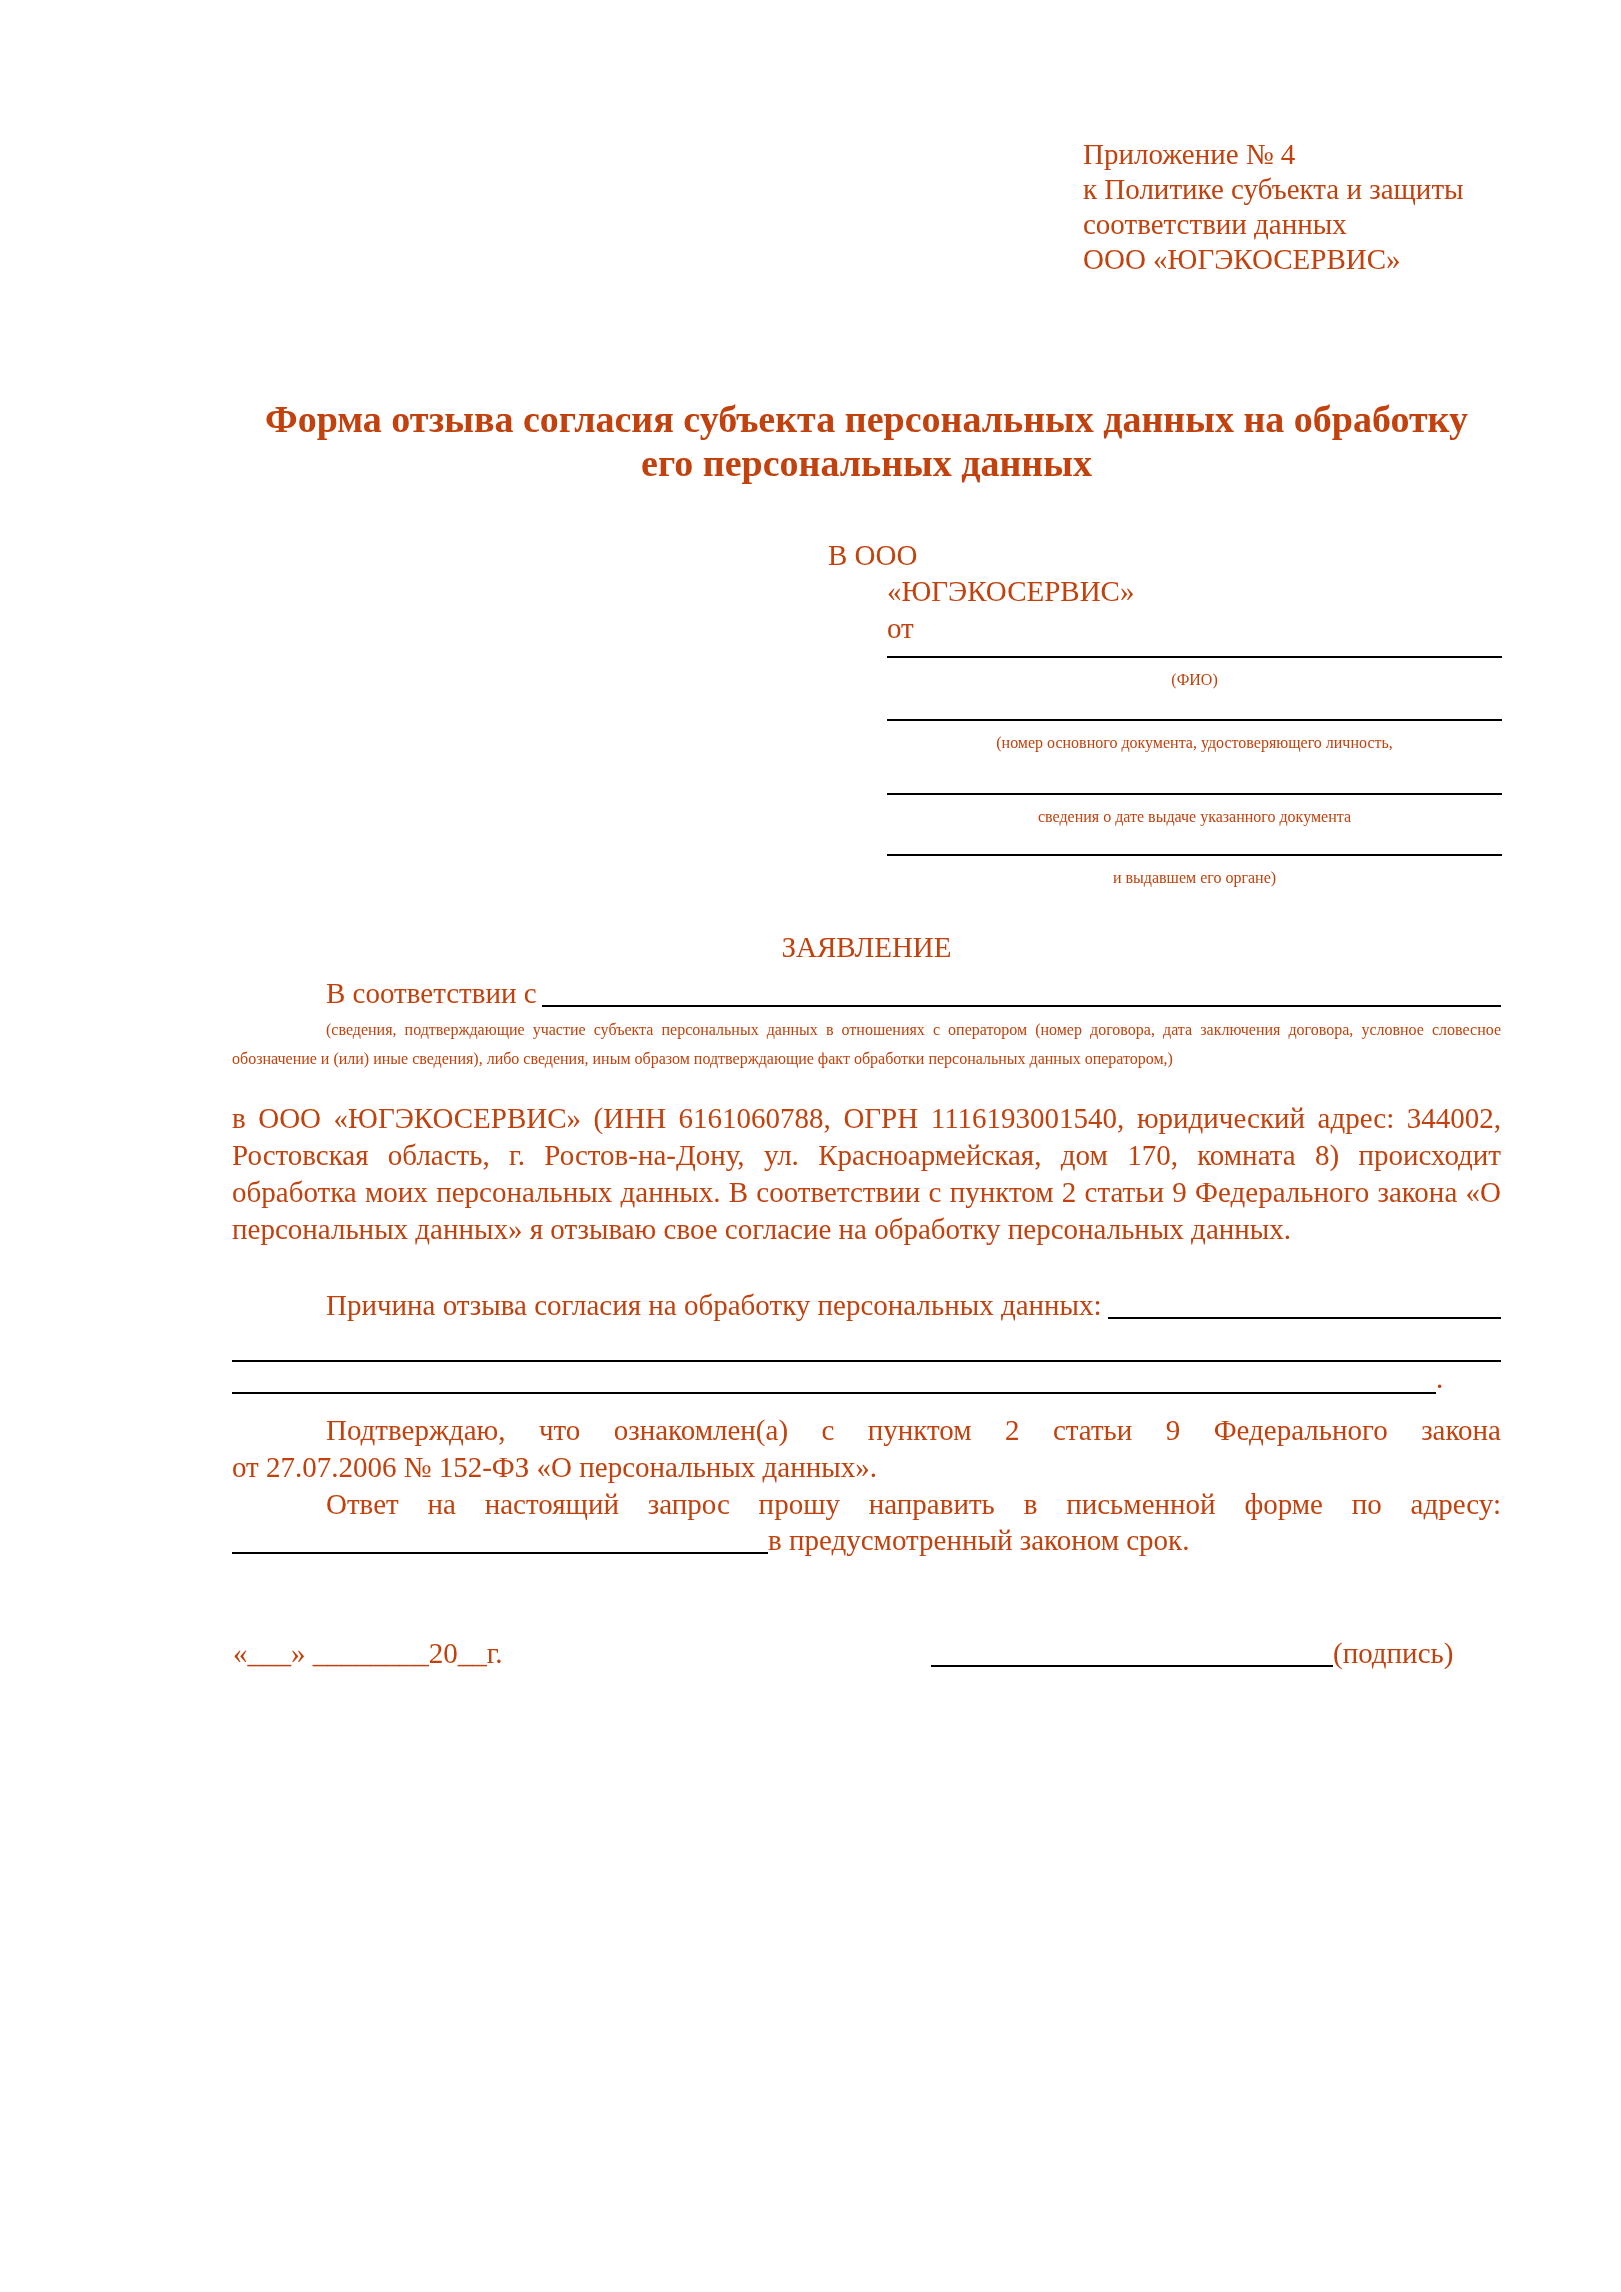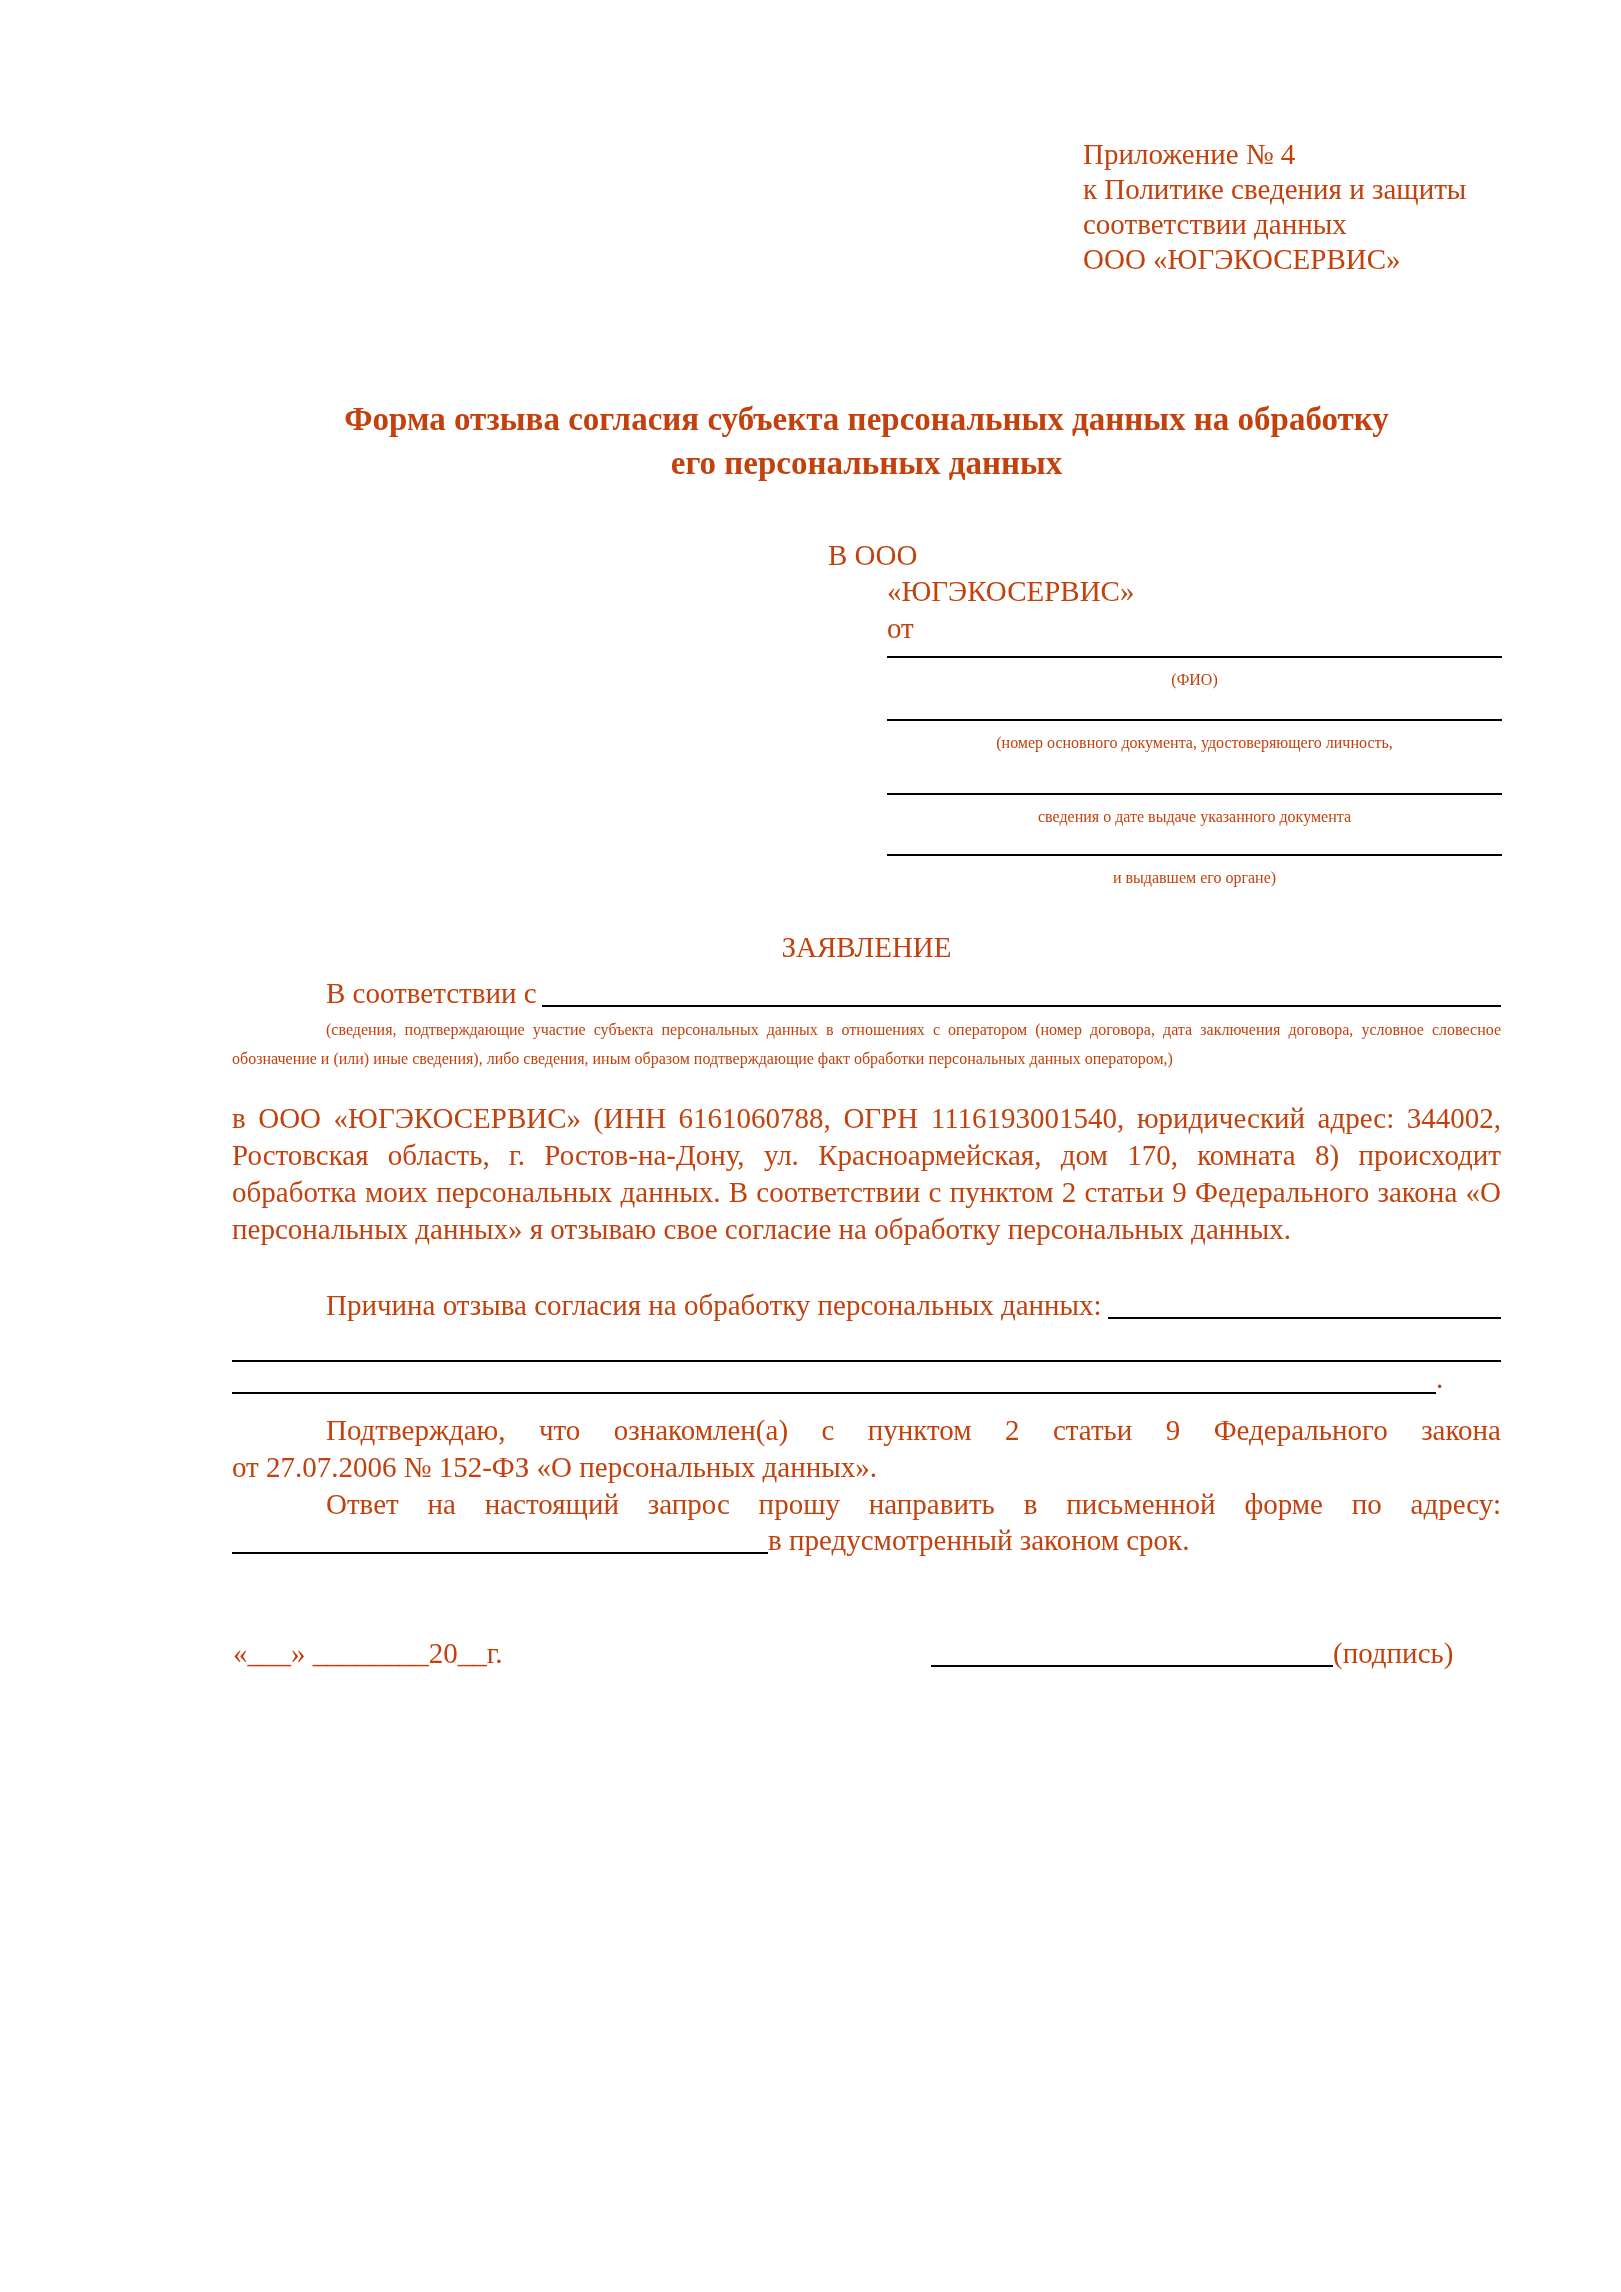--- a/index.html
+++ b/index.html
@@ -7,41 +7,41 @@
     position:relative;
     width:1621px;height:2293px;
     background:#ffffff;color:#c2410c;
     font-family:"Liberation Serif","DejaVu Serif",serif;
     font-size:29px;line-height:37px;
     overflow:hidden;
   }
   .abs{position:absolute;}
   .col{left:232px;width:1269px;}
   .hdr{line-height:35px;}
-  .title{font-weight:bold;font-size:33px;line-height:44px;text-align:center;}
+  .title{font-weight:bold;font-size:38px;line-height:44px;text-align:center;}
   .small{font-size:16px;line-height:29px;}
   .center{text-align:center;}
   .just{text-align:justify;}
   .justlast{text-align:justify;text-align-last:justify;}
   .ind{text-indent:94px;}
   .rule{height:0;border-bottom:2.9px solid #000;}
   .fillrow{display:flex;align-items:flex-end;}
   .fillrow .txt{white-space:nowrap;}
   .fill{flex:1 1 auto;border-bottom:2.9px solid #000;margin-bottom:4.9px;margin-left:5.9px;}
   .fillfixed{flex:0 0 auto;border-bottom:2.9px solid #000;margin-bottom:4.9px;}
   .indent-box{flex:0 0 94px;}
 </style>
 </head>
 <body>
 
 <div class="page">
 
   <div class="abs hdr" style="left:1083px;top:137px;width:421px;">
     <div>Приложение № 4</div>
-    <div>к Политике сведения и защиты</div>
+    <div>к Политике субъекта и защиты</div>
     <div>соответствии данных</div>
     <div>ООО «ЮГЭКОСЕРВИС»</div>
   </div>
 
   <div class="abs col title" style="top:397px;">
     <div>Форма отзыва согласия субъекта персональных данных на обработку</div>
     <div>его персональных данных</div>
   </div>
 
   <div class="abs" style="left:828px;top:537px;">В ООО</div>

